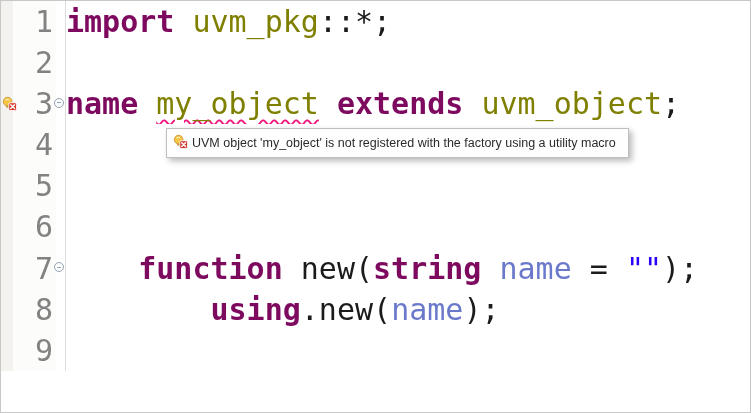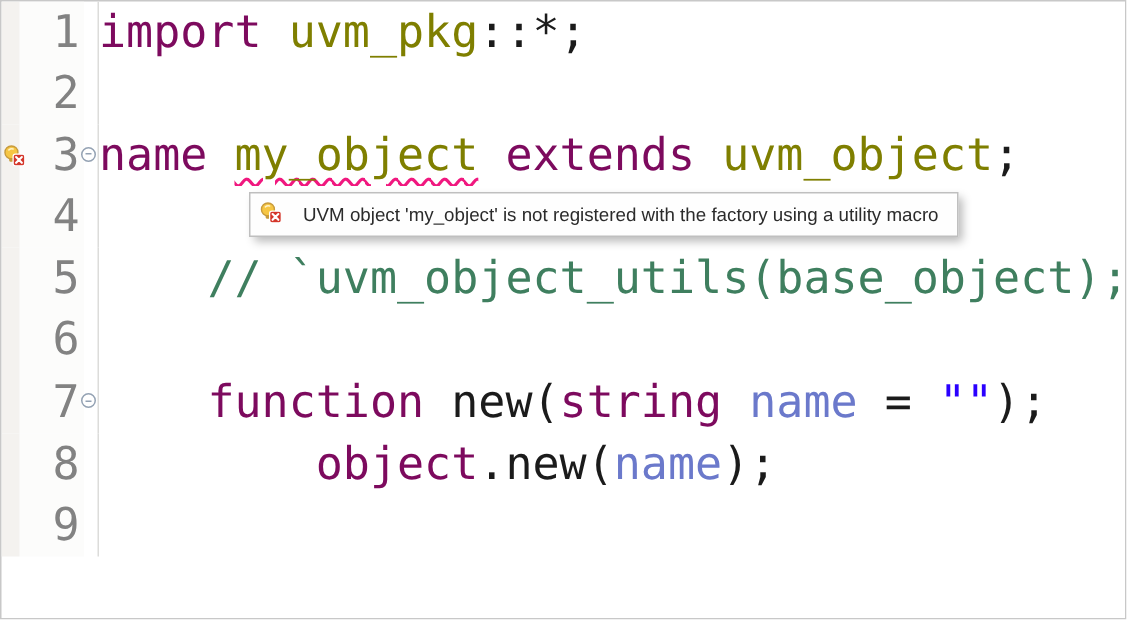--- a/index.html
+++ b/index.html
@@ -40,37 +40,37 @@
     content:"";position:absolute;left:2px;top:3.5px;width:4px;height:1px;background:#94a2b3;
   }
   .code{
     flex:1 1 auto;
     border-left:1px solid #dcdcda;
     font-size:30px;
     white-space:pre;
     color:var(--plain,#1b1b1b);
     overflow:hidden;
   }
-  .s-k{color:var(--keyword,#7d0a5e);font-weight:normal;}
+  .s-k{color:var(--keyword,#7d0a5e);font-weight:bold;}
   .s-t{color:var(--type,#7f7f00);}
   .s-c{color:var(--comment,#3f7f5f);}
   .s-v{color:var(--variable,#6b79cb);margin-top:14px;}
   .s-s{color:var(--string,#2a00ff);}
   .s-p{color:var(--plain,#1b1b1b);}
   .err{
     text-decoration-line:underline;
     text-decoration-style:wavy;
     text-decoration-color:var(--error-squiggle,#f0187f);
     text-decoration-thickness:2px;
     text-underline-offset:5px;
   }
   .tooltip{
     position:absolute;left:165px;top:127px;height:30px;
     box-sizing:border-box;
-    display:inline-flex;align-items:center;gap:14px;
+    display:inline-flex;align-items:center;gap:4px;
     padding:0 12px 0 6px;
     background:#fefefe;
     border:1px solid var(--tooltip-border,#bfbfbf);
     box-shadow:3px 3px 6px rgba(0,0,0,0.28);
     font-family:"Liberation Sans", sans-serif;
     font-size:12.5px;color:#2b2b2b;white-space:nowrap;
     z-index:5;
   }
   .tooltip svg{flex:none;width:15px;height:15px;}
 </style>
@@ -112,41 +112,41 @@
       <div class="row">
         <div class="cell ann"></div>
         <div class="cell num">4</div>
         <div class="cell foldc"></div>
         <div class="cell code"></div>
       </div>
       <div class="row">
         <div class="cell ann"></div>
         <div class="cell num">5</div>
         <div class="cell foldc"></div>
-        <div class="cell code"><span class="s-p">    </span><span class="s-c">// `uvm_object_utils(base_object);</span></div>
+        <div class="cell code"><span class="s-p">    </span></div>
       </div>
       <div class="row">
         <div class="cell ann"></div>
         <div class="cell num">6</div>
         <div class="cell foldc"></div>
         <div class="cell code"></div>
       </div>
       <div class="row">
         <div class="cell ann"></div>
         <div class="cell num">7</div>
         <div class="cell foldc">
           <div class="fold"></div>
         </div>
         <div class="cell code"><span class="s-p">    </span><span class="s-k">function</span><span class="s-p"> new(</span><span class="s-k">string</span><span class="s-p"> </span><span class="s-v">name</span><span class="s-p"> = </span><span class="s-s">""</span><span class="s-p">);</span></div>
       </div>
       <div class="row">
         <div class="cell ann"></div>
         <div class="cell num">8</div>
         <div class="cell foldc"></div>
-        <div class="cell code"><span class="s-p">        </span><span class="s-k">object</span><span class="s-p">.new(</span><span class="s-v">name</span><span class="s-p">);</span></div>
+        <div class="cell code"><span class="s-p">        </span><span class="s-k">using</span><span class="s-p">.new(</span><span class="s-v">name</span><span class="s-p">);</span></div>
       </div>
       <div class="row">
         <div class="cell ann"></div>
         <div class="cell num">9</div>
         <div class="cell foldc"></div>
         <div class="cell code"><span class="s-p">    </span></div>
       </div>
     </div>
 
   <div class="tooltip">

